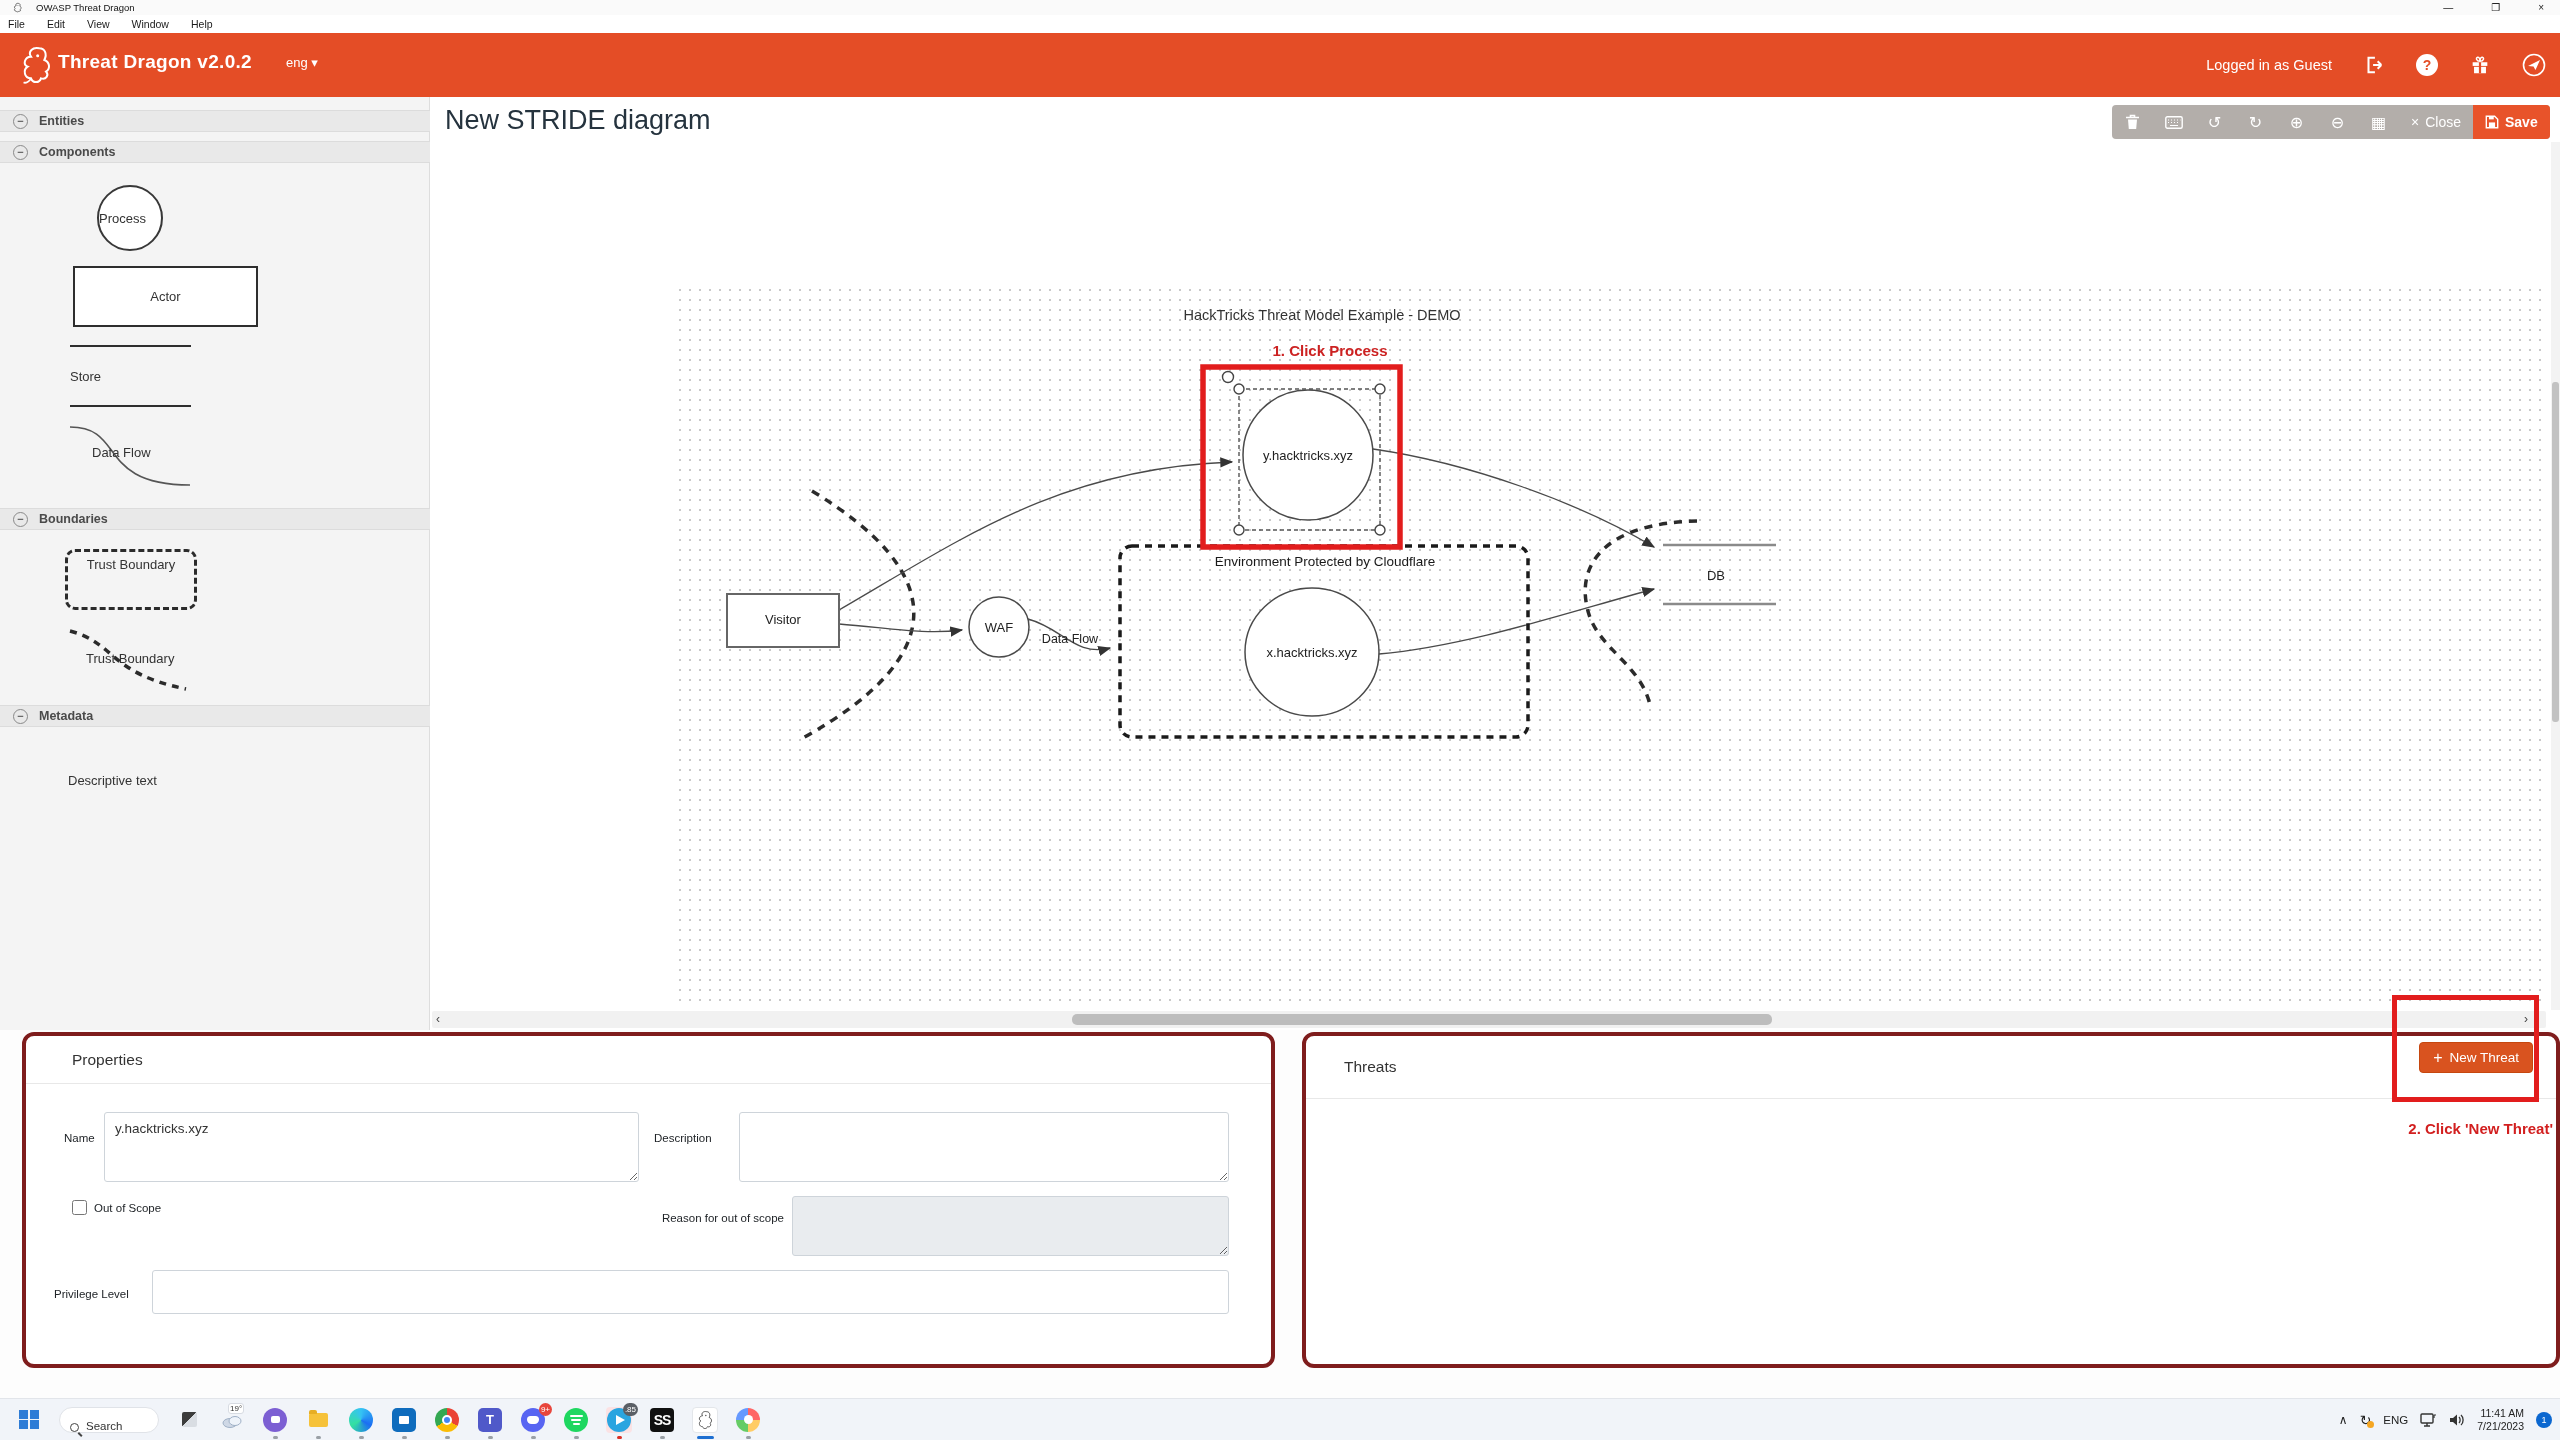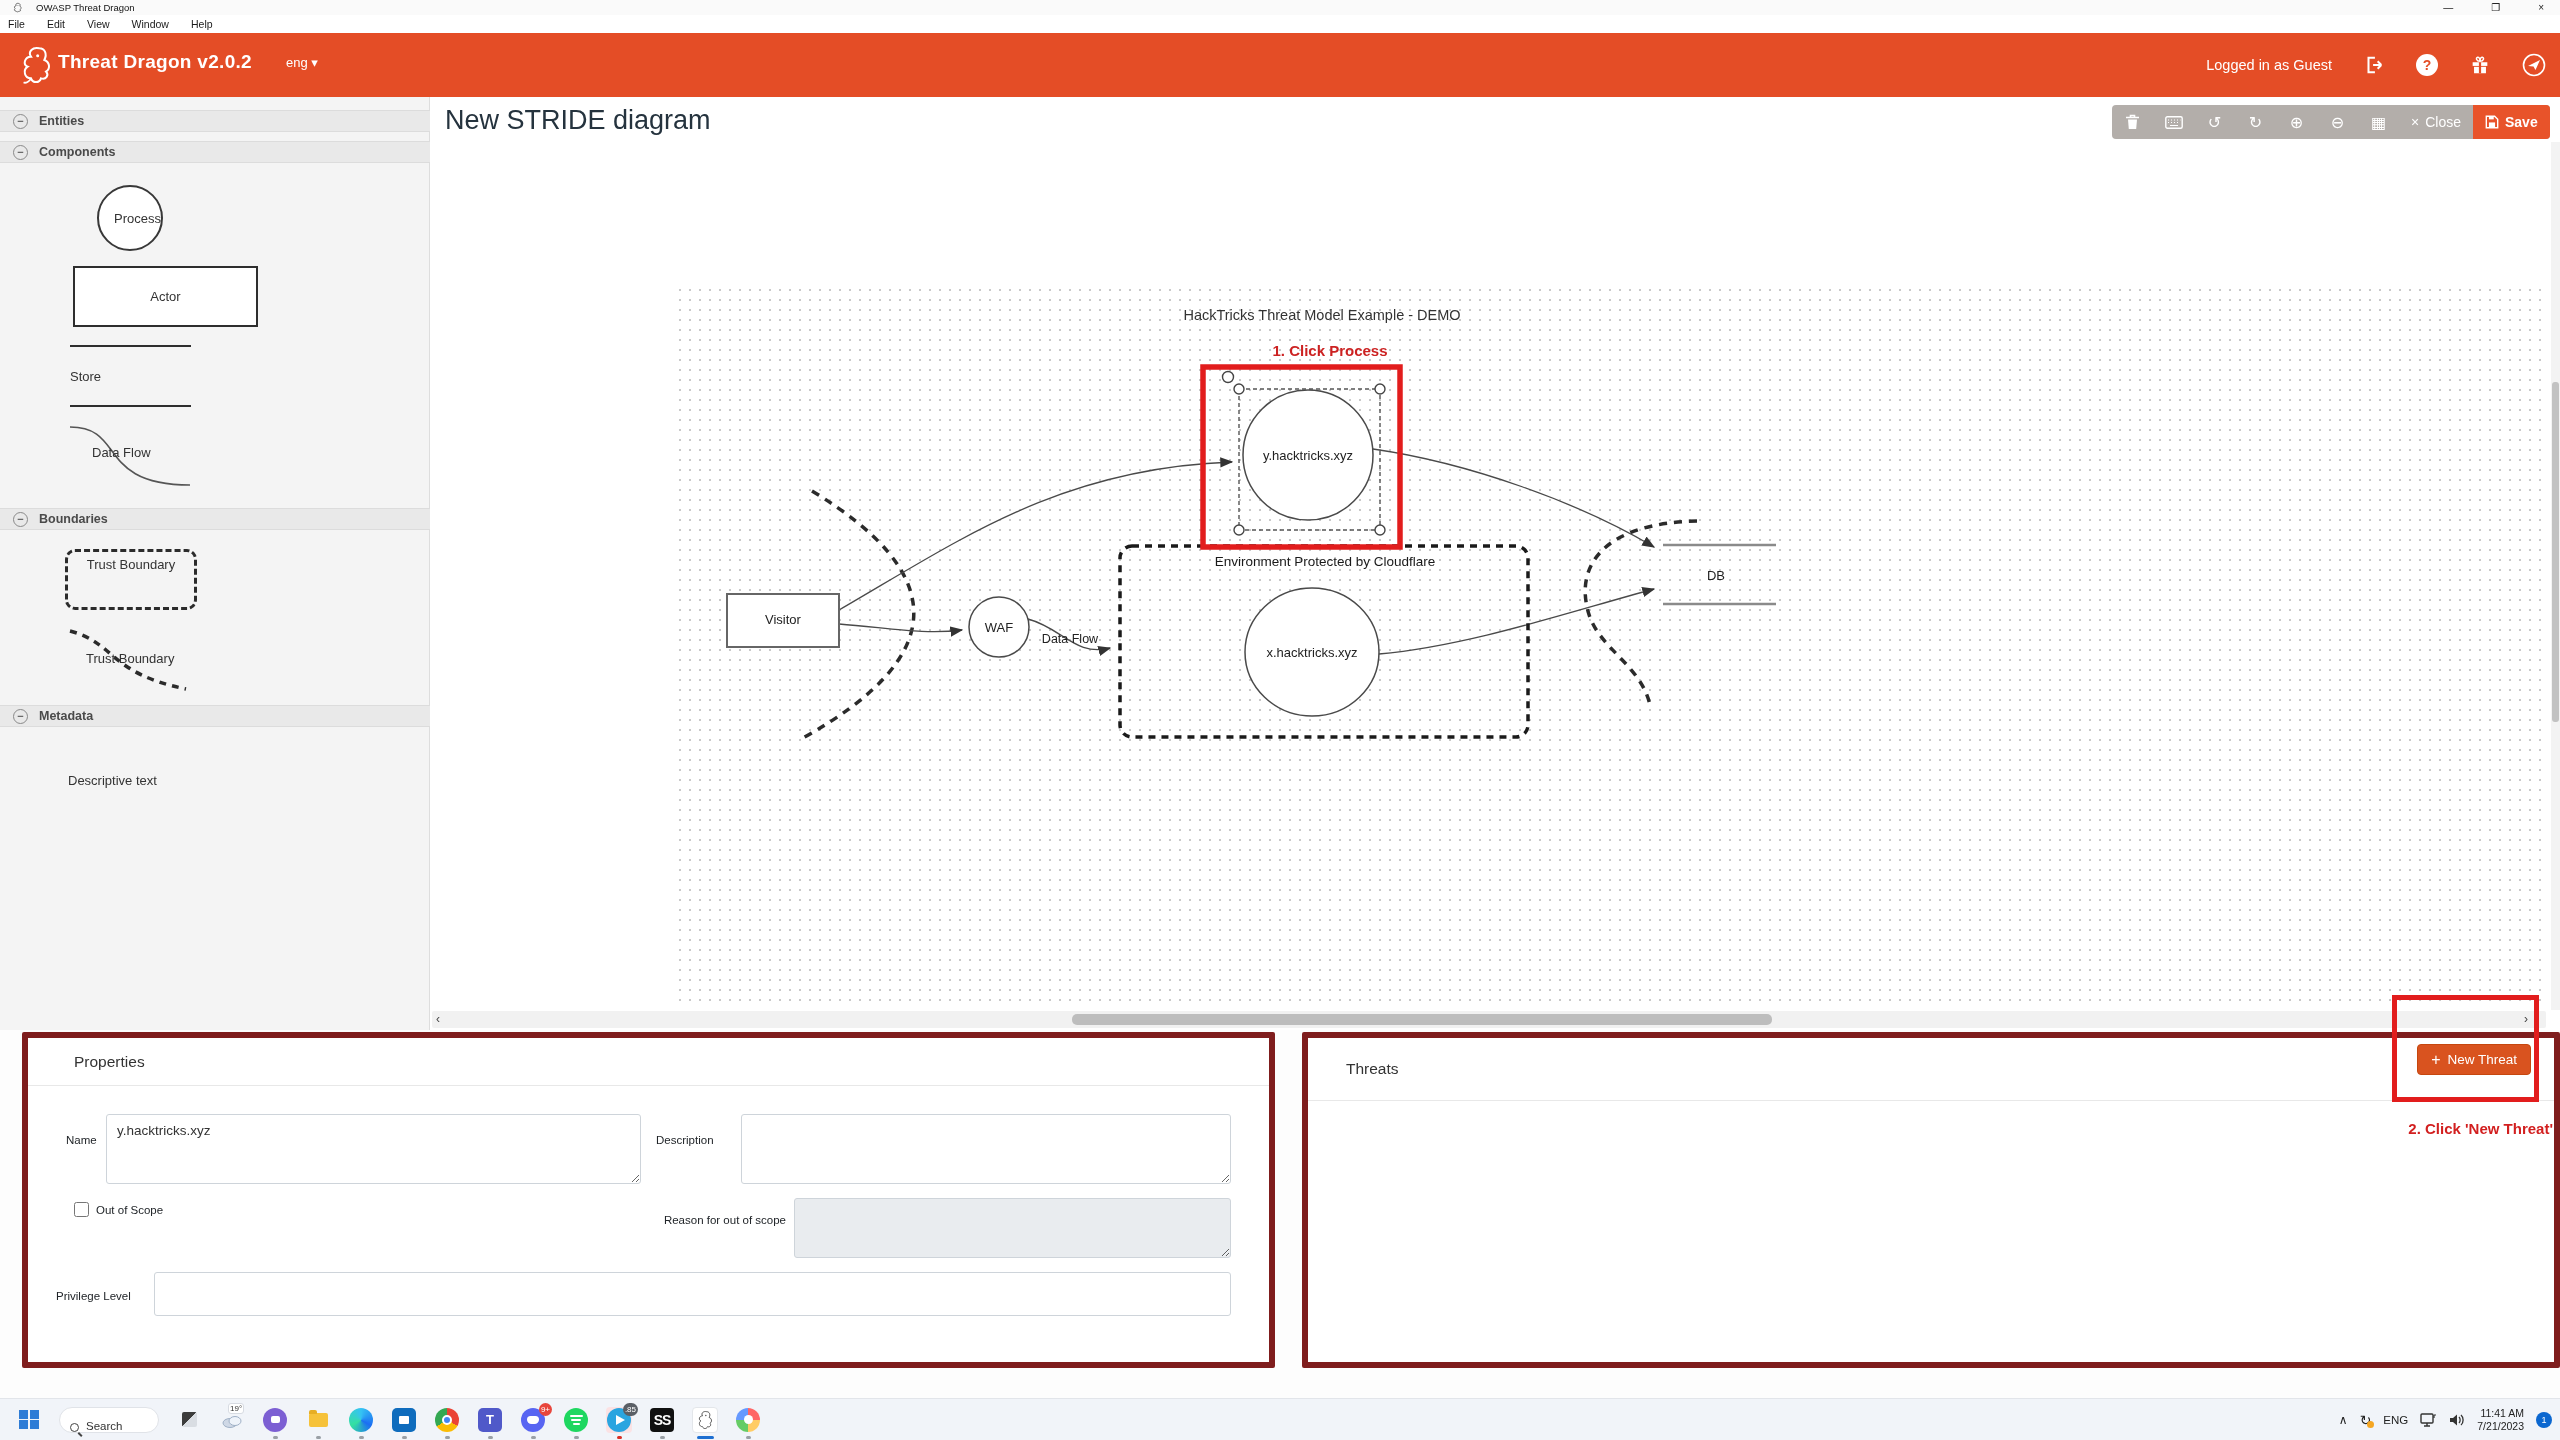--- a/index.html
+++ b/index.html
@@ -41,21 +41,21 @@
   .tbtn.textbtn{min-width:0;padding:0 12px;font-size:14px;gap:6px}
   .tbtn.save{background:#e8532a;font-weight:bold}
 
   .hscroll{position:absolute;left:2px;top:914px;width:2114px;height:17px;background:#f1f1f1;border-radius:2px}
   .hthumb{position:absolute;left:640px;top:3px;width:700px;height:11px;background:#bdbdbd;border-radius:5px}
   .harrow{position:absolute;top:1px;font-size:12px;color:#444}
   .vscroll{position:absolute;right:0;top:45px;width:9px;height:868px;background:#f3f3f3}
   .vthumb{position:absolute;left:1px;top:240px;width:7px;height:340px;background:#c2c2c2;border-radius:3px}
 
   
-  .panel{position:absolute;background:#fff;border:6px solid #7f1d1d;border-radius:2px}
+  .panel{position:absolute;background:#fff;border:4px solid #7f1d1d;border-radius:12px}
   .panel-header{position:absolute;left:0;top:0;right:0;height:48px;border-bottom:1px solid #e8e8e8;font-size:15.5px;color:#333;display:flex;align-items:center;padding-left:46px}
   .flabel{position:absolute;font-size:11.5px;color:#212529}
   .ftext{position:absolute;border:1px solid #ced4da;border-radius:3px;font-family:"Liberation Sans",sans-serif;font-size:13.5px;color:#333;padding:8px 10px;resize:both;background:#fff}
   .ftext:disabled{background:#e9ecef}
   .finput{position:absolute;border:1px solid #ced4da;border-radius:3px;font-size:13.5px;padding:0 10px;background:#fff}
   .newthreat{position:absolute;right:23px;top:6px;height:31px;padding:0 13px;background:#d9531f;border:1px solid #c6470f;border-radius:4px;color:#fff;font-size:13.5px;display:flex;align-items:center;gap:7px;cursor:pointer}
 
   .redbox{position:absolute;border:5px solid #e21d1d;z-index:40}
   .redtext{position:absolute;color:#d21f1f;font-weight:bold;font-size:15px;z-index:40}
 
@@ -145,21 +145,21 @@
   <div class="sidebar">
     <div class="side-section" style="top:13px">
       <span class="minuscircle">−</span>
       <span>Entities</span>
     </div>
     <div class="side-section" style="top:44px">
       <span class="minuscircle">−</span>
       <span>Components</span>
     </div>
 
-    <div class="abs" style="left:97px;top:88px;width:66px;height:66px;border:2px solid #383838;border-radius:50%;background:#fff;display:flex;align-items:center;justify-content:flex-end">
+    <div class="abs" style="left:97px;top:88px;width:66px;height:66px;border:2px solid #383838;border-radius:50%;background:#fff;display:flex;align-items:center;justify-content:flex-start">
       <span class="stencil-label">Process</span>
     </div>
 
     <div class="abs" style="left:73px;top:169px;width:185px;height:61px;border:2.5px solid #2e2e2e;background:#fff;display:flex;align-items:center;justify-content:center">
       <span class="stencil-label">Actor</span>
     </div>
 
     <div class="abs" style="left:70px;top:248px;width:121px;height:62px;border-top:2.5px solid #2e2e2e;border-bottom:2.5px solid #2e2e2e;display:flex;align-items:center;justify-content:flex-start">
       <span class="stencil-label">Store</span>
     </div>

